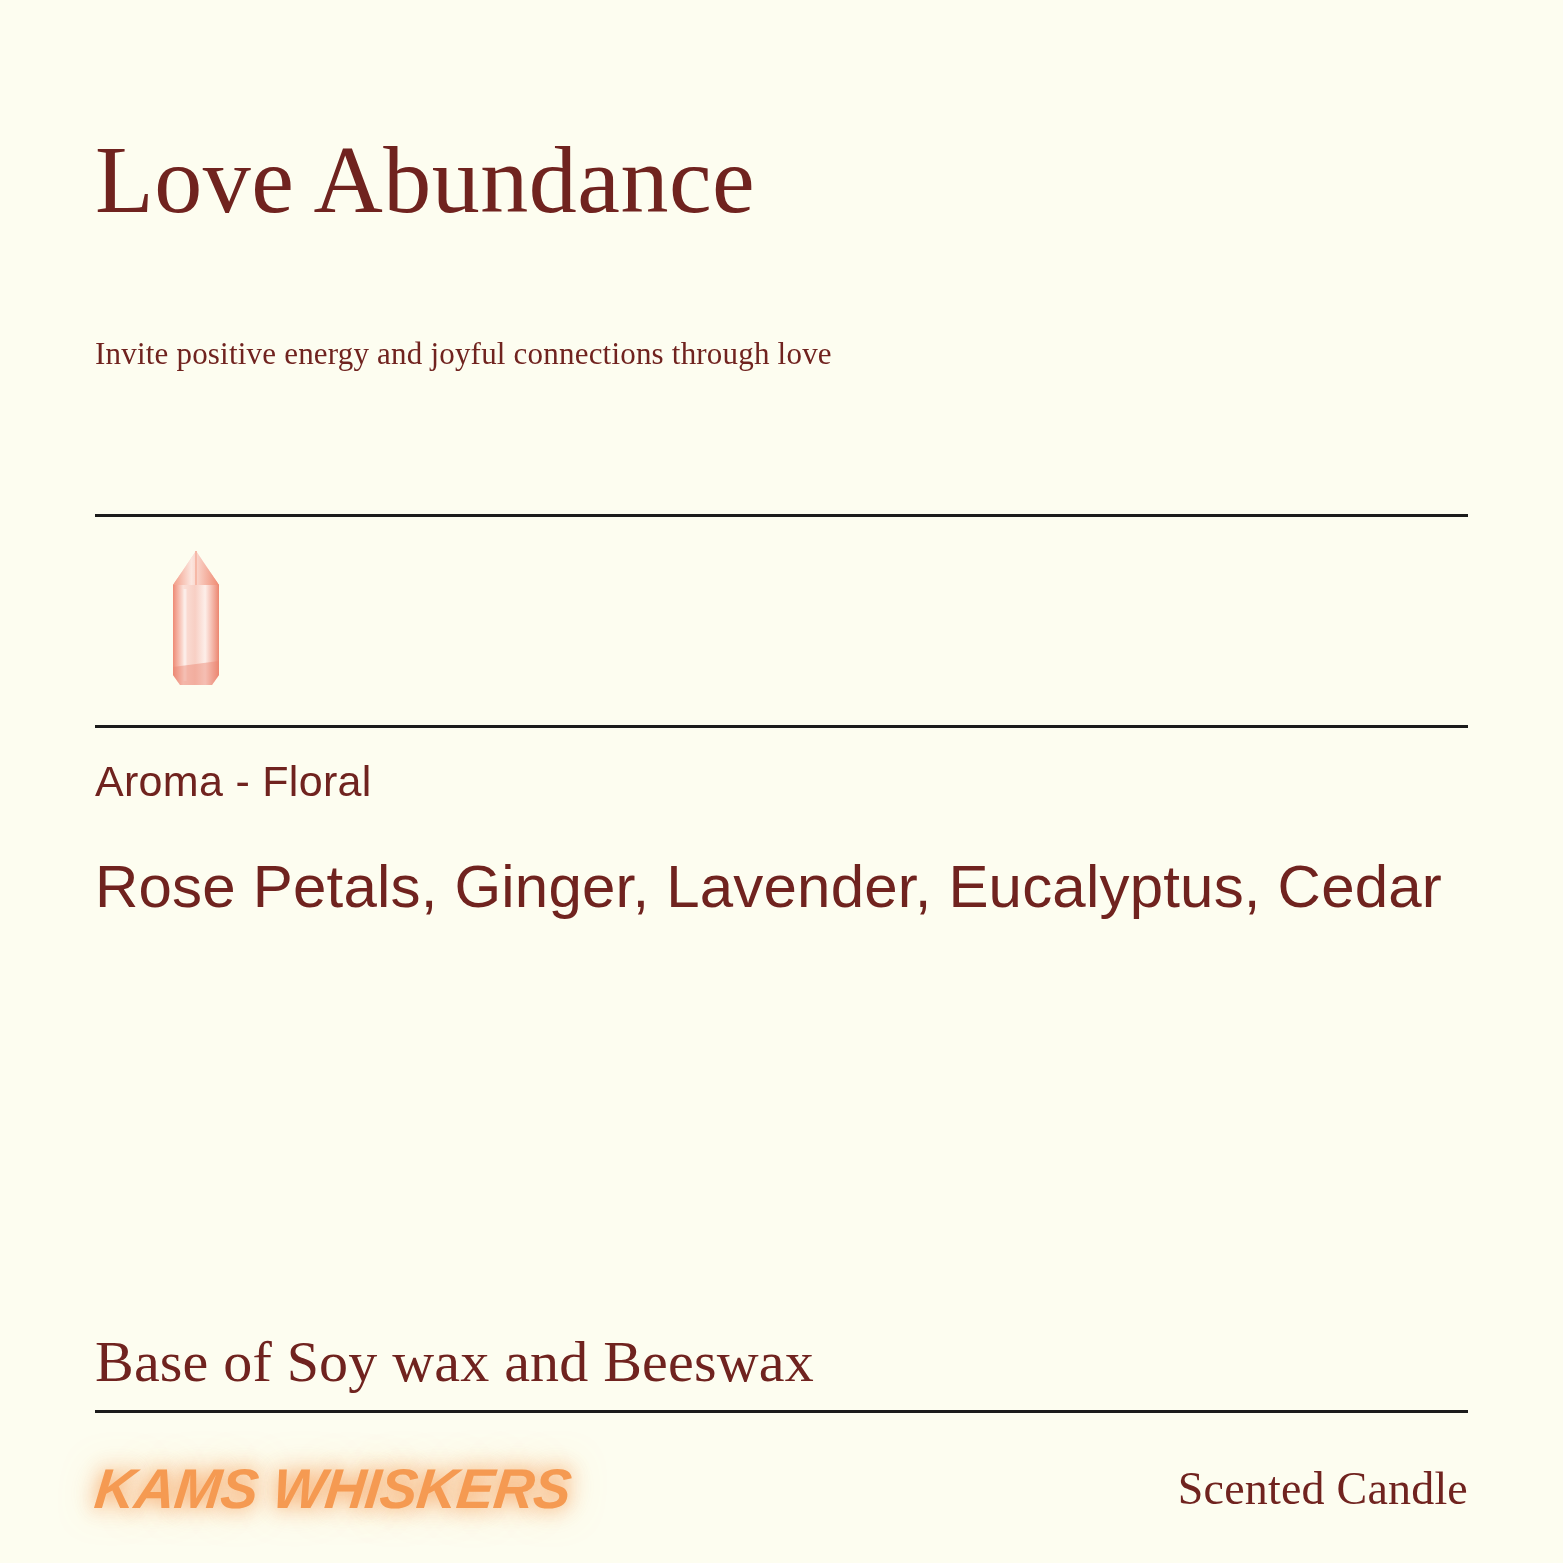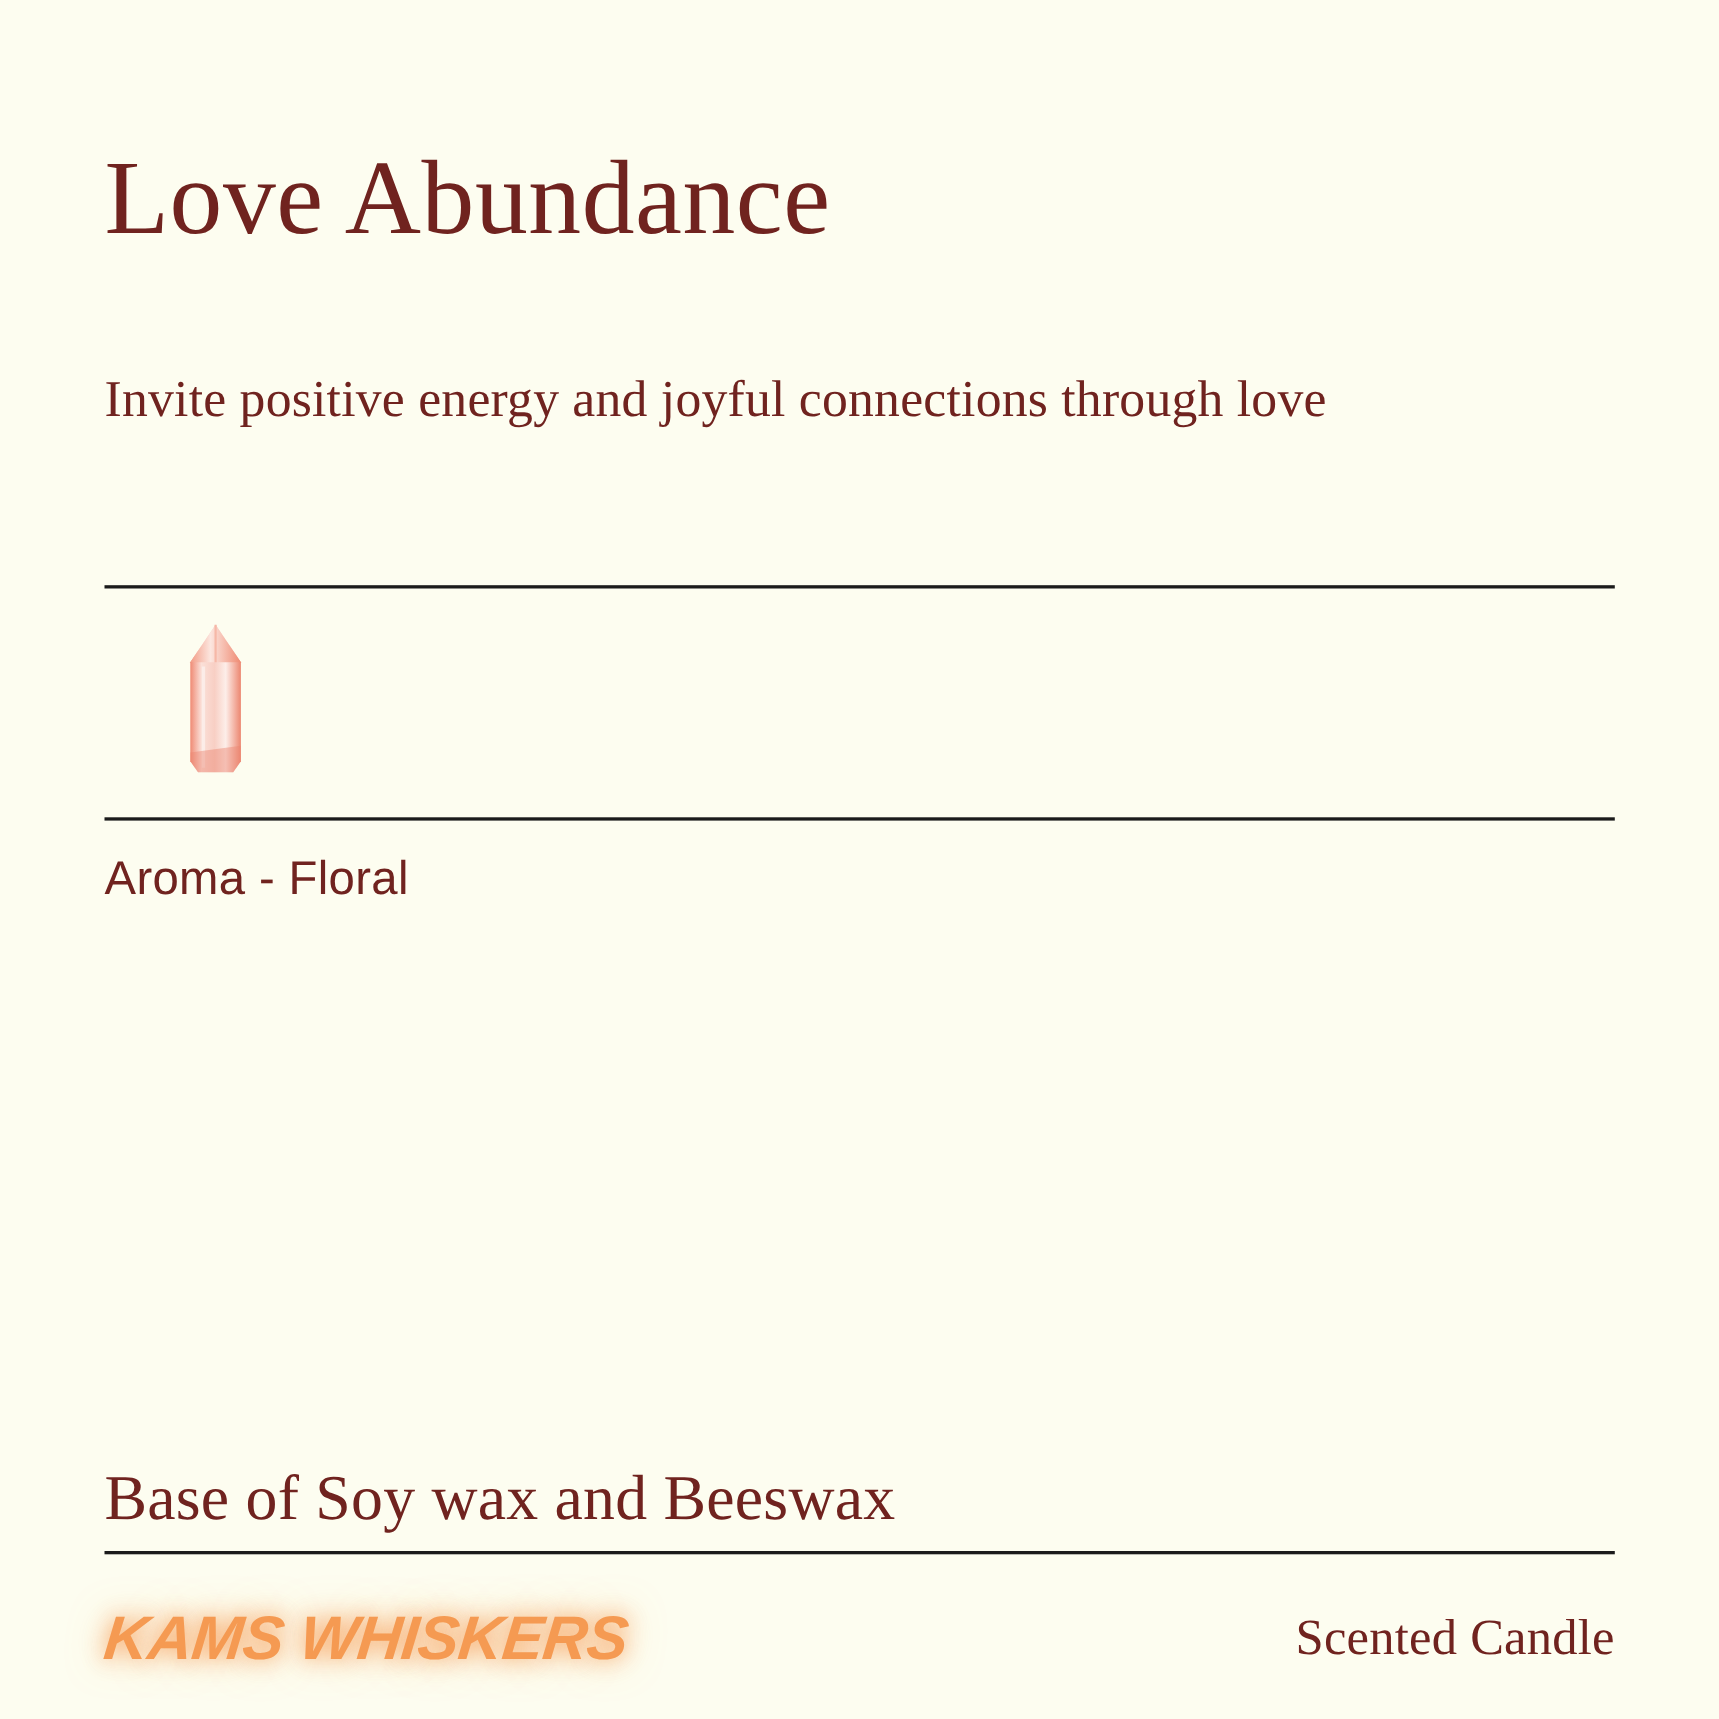--- a/index.html
+++ b/index.html
@@ -28,21 +28,21 @@
     font-size: 96px;
     font-weight: 400;
     line-height: 1.05;
     letter-spacing: 0.5px;
     color: #70231f;
     margin: 0;
     padding-top: 130px;
   }
   .subtitle {
     font-family: "Liberation Serif", serif;
-    font-size: 47px;
+    font-size: 31px;
     font-weight: 400;
     color: #70231f;
     margin: 0;
     padding-top: 105px;
     letter-spacing: 0.2px;
   }
   .rule {
     border: 0;
     border-top: 3px solid #1b1b1b;
     margin: 0;
@@ -151,20 +151,21 @@
         <path d="M40 40 L40 132" stroke="#f0a furniture" stroke-width="0" fill="none"></path>
         <path d="M6 118 L52 112 L52 126 L45 136 L13 136 L6 126 Z" fill="#ec8670" opacity="0.45"></path>
       </svg>
     </span>
   </div>
 
   <hr class="rule">
 
   <div class="aroma-type">Aroma - Floral</div>
 
+  <div class="aroma-notes">Rose Petals, Ginger, Lavender, Eucalyptus, Cedar</div>
 
   <div class="spacer"></div>
 
   <div class="base-text">Base of Soy wax and Beeswax</div>
 
   <hr class="rule">
 
   <div class="footer">
     <span class="brand">KAMS WHISKERS</span>
     <span class="product-type">Scented Candle</span>

